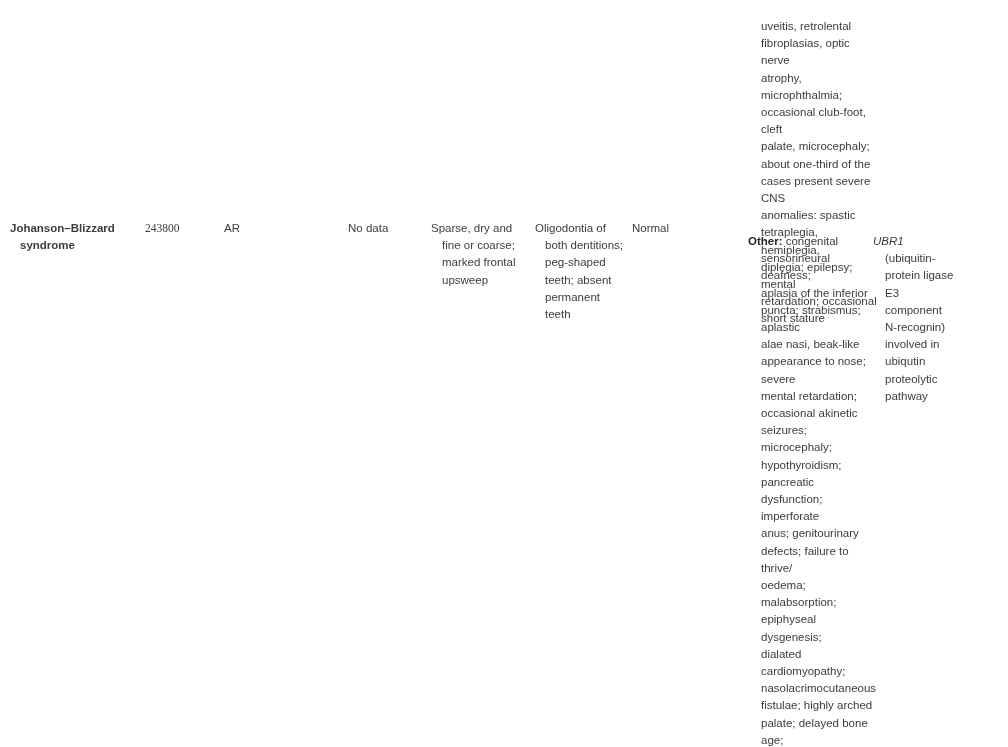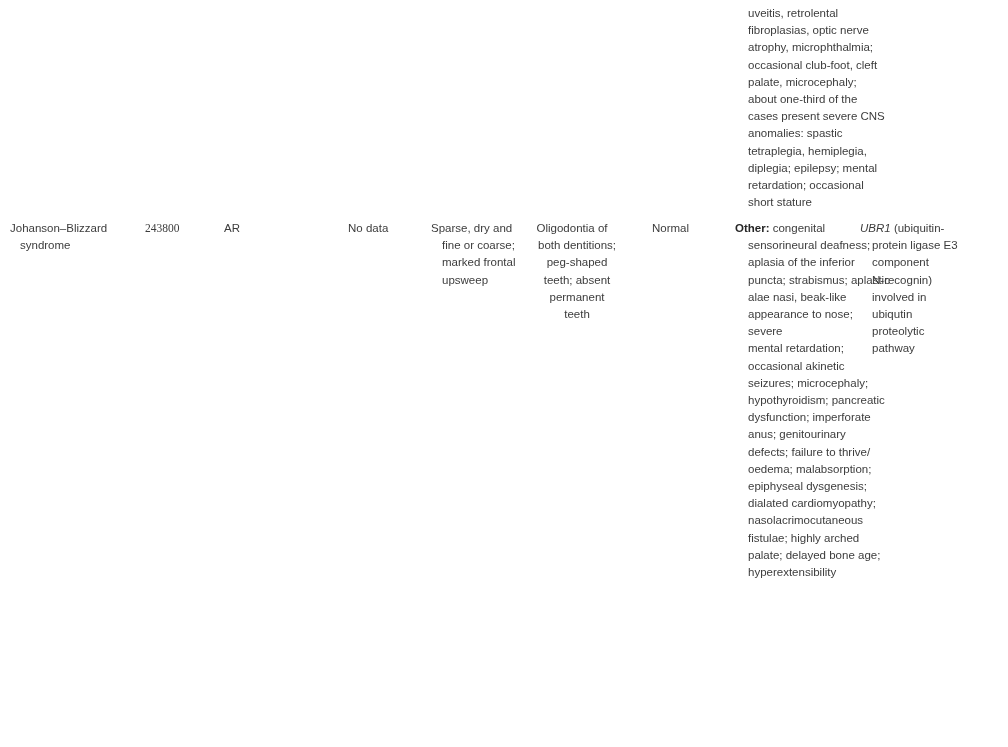--- a/index.html
+++ b/index.html
@@ -12,28 +12,28 @@
     font-size: 11.5px;
     line-height: 17.2px;
     color: #3c3c3c;
     overflow: hidden;
   }
   .row { position: absolute; left: 0; width: 1008px; }
   .row-continuation { top: 5px; }
   .row-johanson { top: 220px; }
   .cell { position: absolute; top: 0; }
   .pre { white-space: pre-line; }
-  .block { margin: 0; white-space: pre-line; }
-  .c1 { left: 10px;  width: 130px; }
+  .block { margin: 13px; white-space: pre-line; }
+  .c1 { left: 10px;  width: 130px; font-weight: bold; }
   .c2 { left: 145px; width: 62px; font-family: Liberation Serif, serif;  }
   .c3 { left: 224px; width: 62px;  }
   .c4 { left: 320px; width: 92px; margin-left: 28px;  }
   .c5 { left: 431px; width: 100px; }
-  .c6 { left: 517px; width: 100px; text-align: center; }
-  .c7 { left: 652px; width: 72px;  }
+  .c6 { left: 535px; width: 100px; }
+  .c7 { left: 632px; width: 72px;  }
   .c8 { left: 735px; width: 155px; }
   .c9 { left: 860px; width: 110px; }
   .hang10 { padding-left: 10px; text-indent: -10px; }
   .hang11 { padding-left: 11px; text-indent: -11px; }
   .hang13 { padding-left: 13px; text-indent: -13px; }
   .hang12 { padding-left: 12px; text-indent: -12px; }
   .cont   { padding-left: 13px; }
   b { font-weight: bold; color: #262626; }
   i { font-style: italic; }
 </style>

